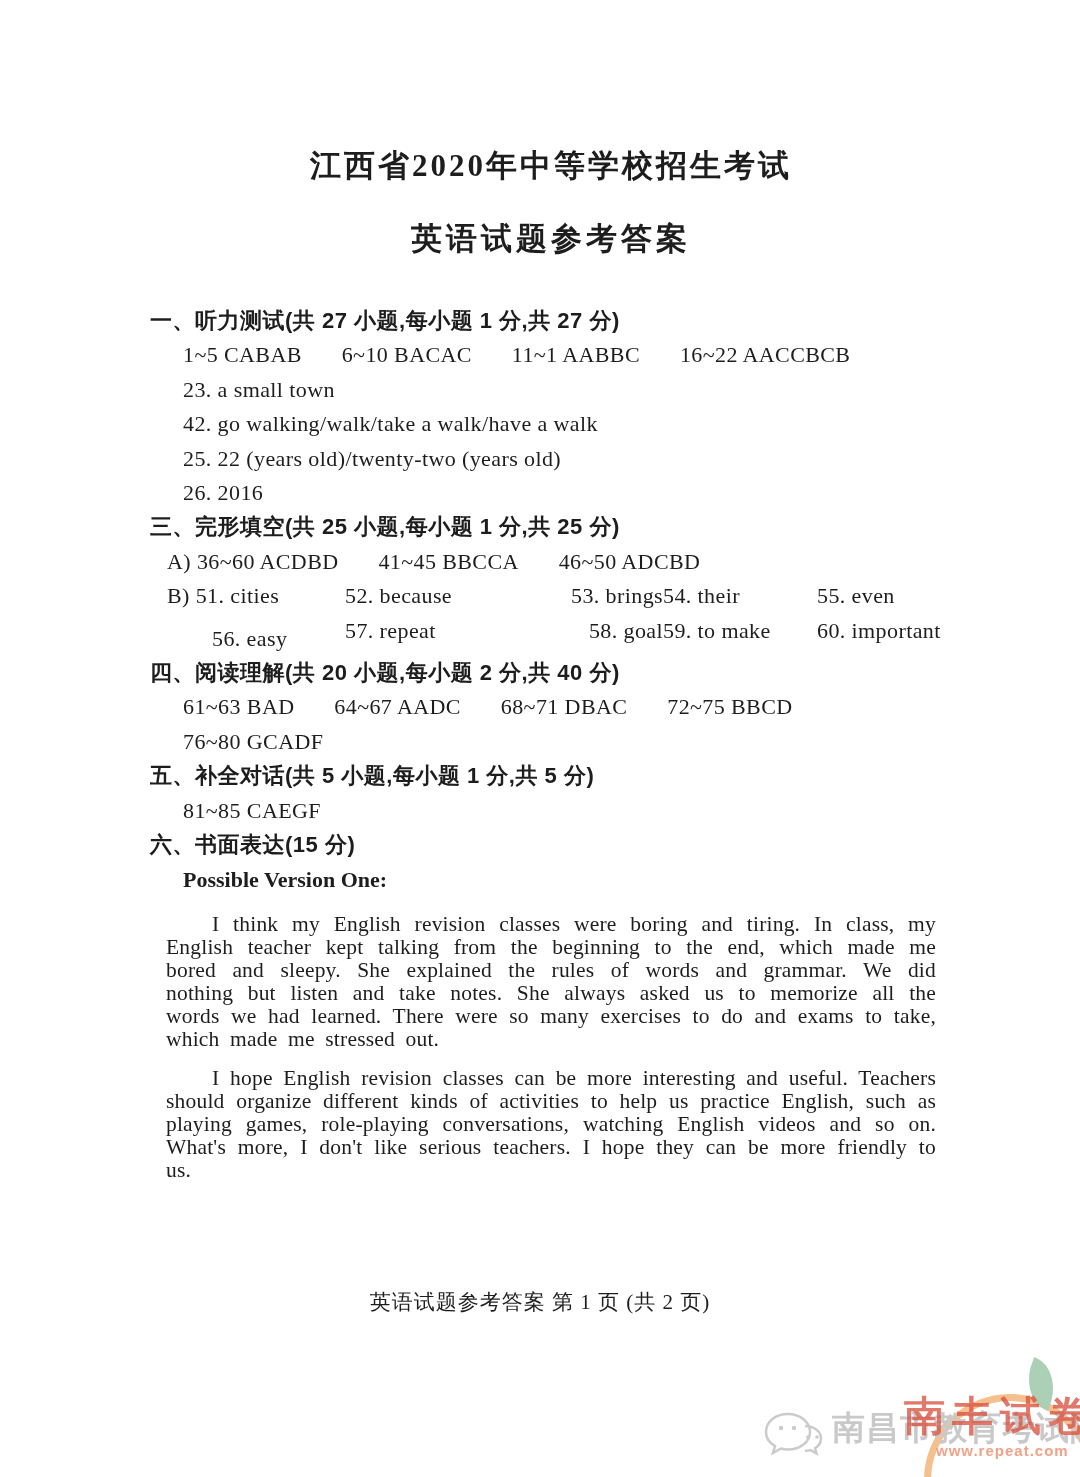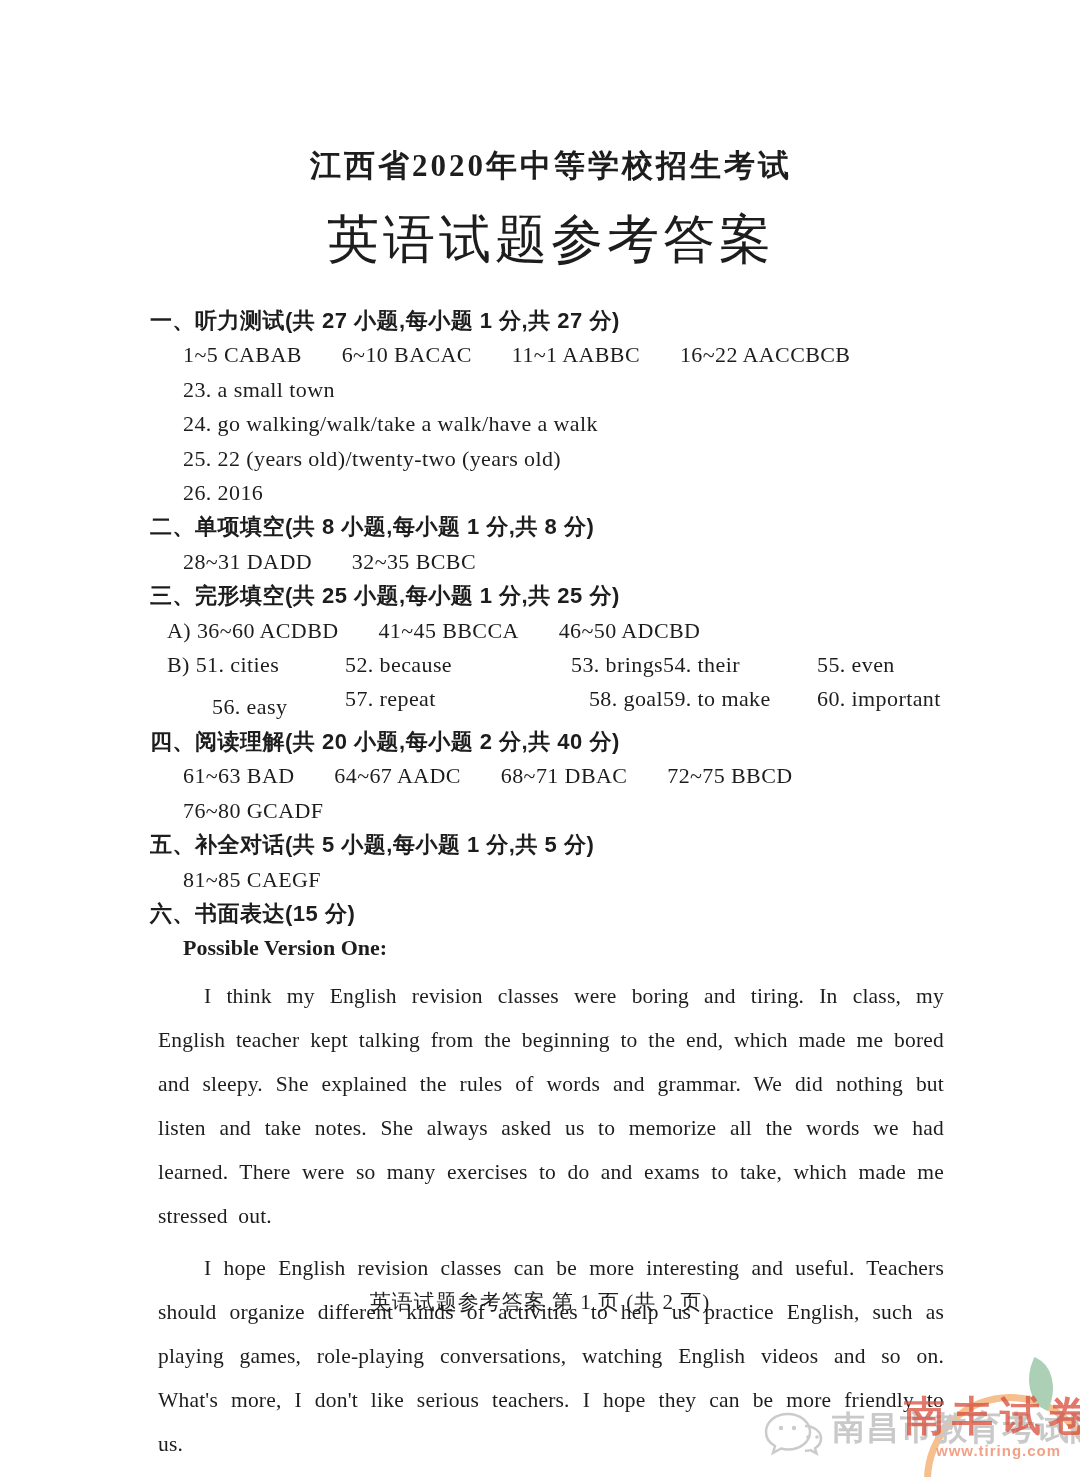--- a/index.html
+++ b/index.html
@@ -18,22 +18,22 @@
     margin:146px 0 0 0;
     text-align:center;
     font-size:31px; line-height:40px;
     font-weight:600;
     letter-spacing:3px;
     font-family:"Liberation Serif","DejaVu Serif",serif;
   }
   .title2 {
     margin:26px 0 0 0;
     text-align:center;
-    font-size:52px; line-height:54px;
-    font-weight:400;
+    font-size:31px; line-height:54px;
+    font-weight:700;
     letter-spacing:4px;
     font-family:"Liberation Sans","DejaVu Sans",sans-serif;
   }
 
   .sections { margin-top:38px; }
   .sec-heading {
     font-family:"Liberation Sans","DejaVu Sans",sans-serif;
     font-weight:700;
     font-size:22px; line-height:34.4px;
     letter-spacing:0.5px;
@@ -54,23 +54,23 @@
   .cols .c4 { width:154px; }
   .cols .c5 { flex:1; }
   .cols.indent .c1 { padding-left:45px;margin-top:8px; }
 
   .essay-label {
     font-weight:700;
     font-size:22px; line-height:34.4px;
     padding-left:33px;
   }
   .para {
-    margin:8px;
+    margin:16px;
     font-size:21.5px;
-    line-height:44px;
+    line-height:23px;
     text-align:justify;
     text-indent:46px;
     word-spacing:5px;
     letter-spacing:0.2px;
   }
 
   .footer {
     position:absolute;
     top:1288px; left:0; width:100%;
     text-align:center;
@@ -136,32 +136,25 @@
 
       <div>
         <div class="sec-heading">一、听力测试(共 27 小题,每小题 1 分,共 27 分)</div>
         <div class="line spread">
           <span>1~5 CABAB</span>
           <span>6~10 BACAC</span>
           <span>11~1 AABBC</span>
           <span>16~22 AACCBCB</span>
         </div>
         <div class="line">23. a small town</div>
-        <div class="line">24. go walking/walk/take a walk/have a walk</div>
+        <div class="line">42. go walking/walk/take a walk/have a walk</div>
         <div class="line">25. 22 (years old)/twenty-two (years old)</div>
         <div class="line">26. 2016</div>
       </div>
 
-      <div>
-        <div class="sec-heading">二、单项填空(共 8 小题,每小题 1 分,共 8 分)</div>
-        <div class="line spread">
-          <span>28~31 DADD</span>
-          <span>32~35 BCBC</span>
-        </div>
-      </div>
 
       <div>
         <div class="sec-heading">三、完形填空(共 25 小题,每小题 1 分,共 25 分)</div>
         <div class="line spread" style="padding-left:17px">
           <span>A) 36~60 ACDBD</span>
           <span>41~45 BBCCA</span>
           <span>46~50 ADCBD</span>
         </div>
         <div class="line cols">
           <span class="c1">B) 51. cities</span>
@@ -217,15 +210,15 @@
       </g>
       <g fill="#cbcbcb">
         <circle cx="23" cy="22" r="2.2"></circle>
         <circle cx="36" cy="22" r="2.2"></circle>
         <circle cx="50" cy="31" r="1.8"></circle>
         <circle cx="59" cy="31" r="1.8"></circle>
       </g>
     </svg>
     <span class="wm-name">南昌市教育考试院</span>
     <span class="wm-red">南丰试卷</span>
-    <span class="wm-url">www.tiring.com</span>
+    <span class="wm-url">www.repeat.com</span>
   </div>
 </div>
 
 </body></html>

